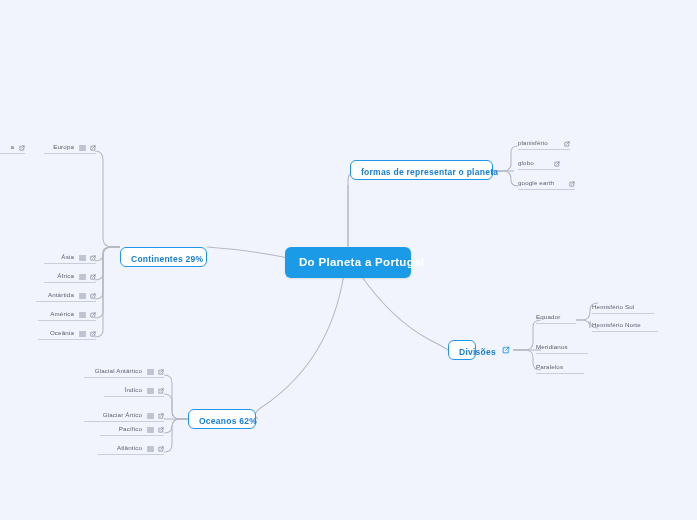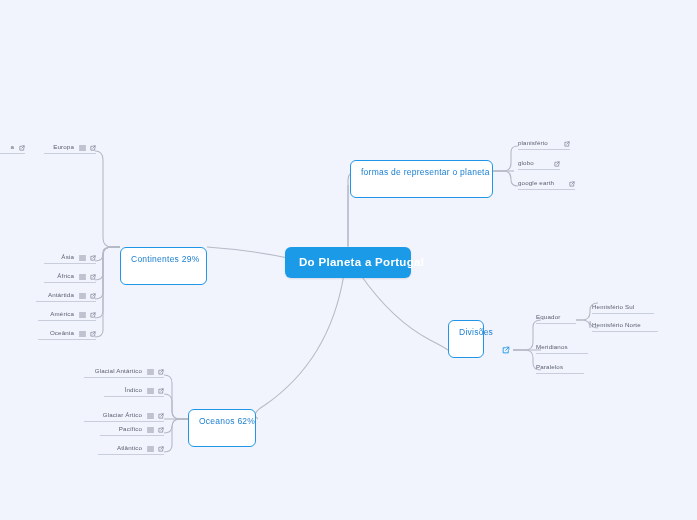--- a/index.html
+++ b/index.html
@@ -48,23 +48,23 @@
     box-shadow: 0 1px 2px rgba(0,0,0,0.10);
   }
 
   
   .branch-node {
     background: #ffffff;
     border: 1.6px solid #2196e8;
     border-radius: 6px;
     color: #1b7fd0;
     font-size: 8.5px;
-    font-weight: normal;
+    font-weight: bold;
     letter-spacing: 0.25px;
-    padding: 6px 10px 20px 10px;
+    padding: 6px 10px 2px 10px;
     text-align: center;
   }
 
   
   .leaf-node {
     display: flex;
     align-items: flex-end;
     gap: 5px;
     color: #5a5f6e;
     font-size: 6.2px;
@@ -421,21 +421,21 @@
       <span class="icon ext-icon">
         <svg width="6" height="6" viewBox="0 0 14 14" fill="none" stroke-width="1.6" stroke-linecap="round" stroke-linejoin="round">
           <path d="M11 8v4H2V3h4"></path>
             <path d="M8 2h4v4"></path>
             <path d="M6.5 7.5L12 2"></path>
         </svg>
       </span>
     </span>
   </div>
 
-  <div class="node branch-node" style="left:448px; top:320px; width:36px;">Divisões</div>
+  <div class="node branch-node" style="left:448px; top:340px; width:28px;">Divisões</div>
 
   <span class="branch-ext icon ext-icon blue" style="left:502px; top:346px;">
     <svg width="8" height="8" viewBox="0 0 14 14" fill="none" stroke-width="1.6" stroke-linecap="round" stroke-linejoin="round">
       <path d="M11 8v4H2V3h4"></path>
         <path d="M8 2h4v4"></path>
         <path d="M6.5 7.5L12 2"></path>
     </svg>
   </span>
 
   <div class="node leaf-node align-left" style="left:536px; top:313px; width:40px;">

